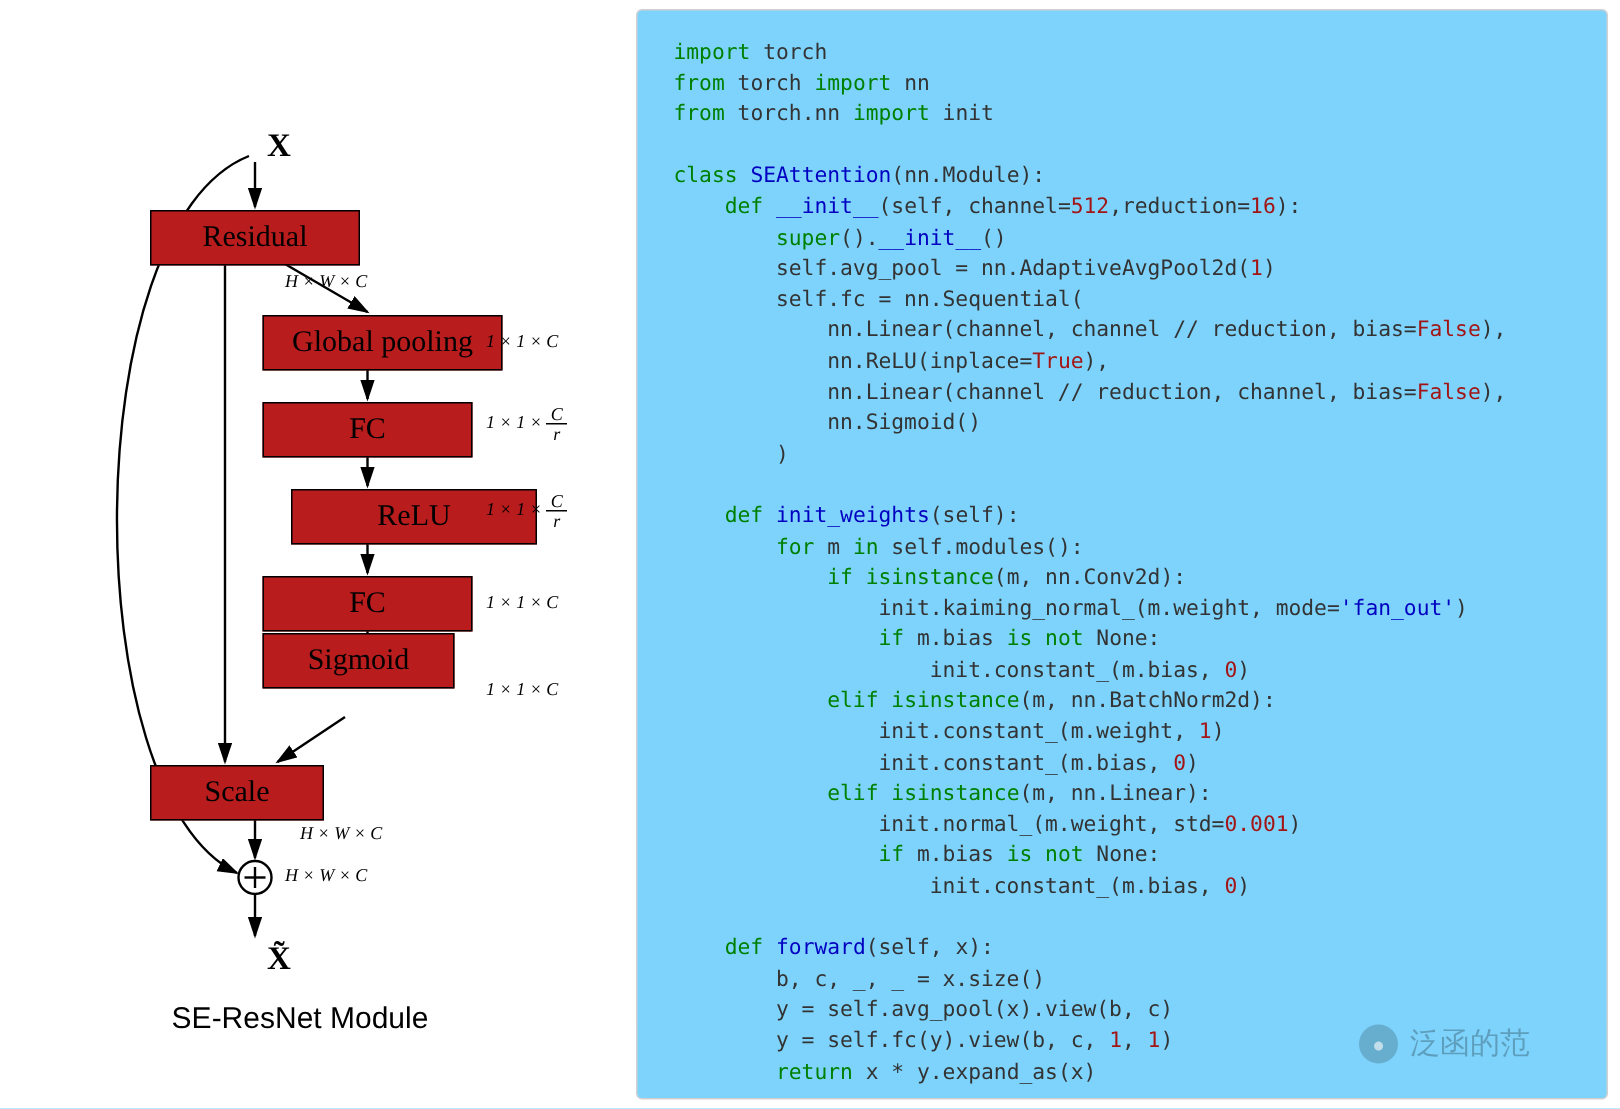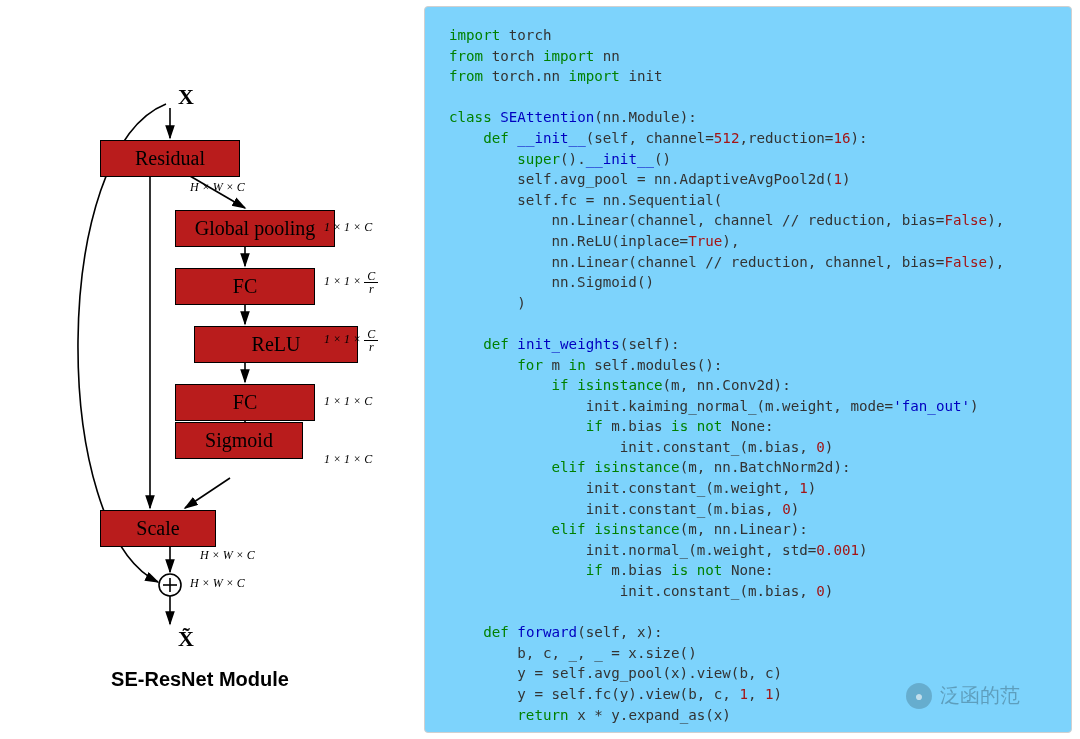--- a/index.html
+++ b/index.html
@@ -69,21 +69,21 @@
   }
   .big-label {
     position: absolute;
     font-family: "Times New Roman", serif;
     font-weight: bold;
     font-size: 22px;
   }
   .caption {
     position: absolute;
     font-family: Arial, sans-serif;
-    font-weight: bold;
+    font-weight: normal;
     font-size: 20px;
     text-align: center;
     width: 300px;
   }
   .fraction {
     display: inline-block;
     vertical-align: middle;
     text-align: center;
     line-height: 1;
   }

